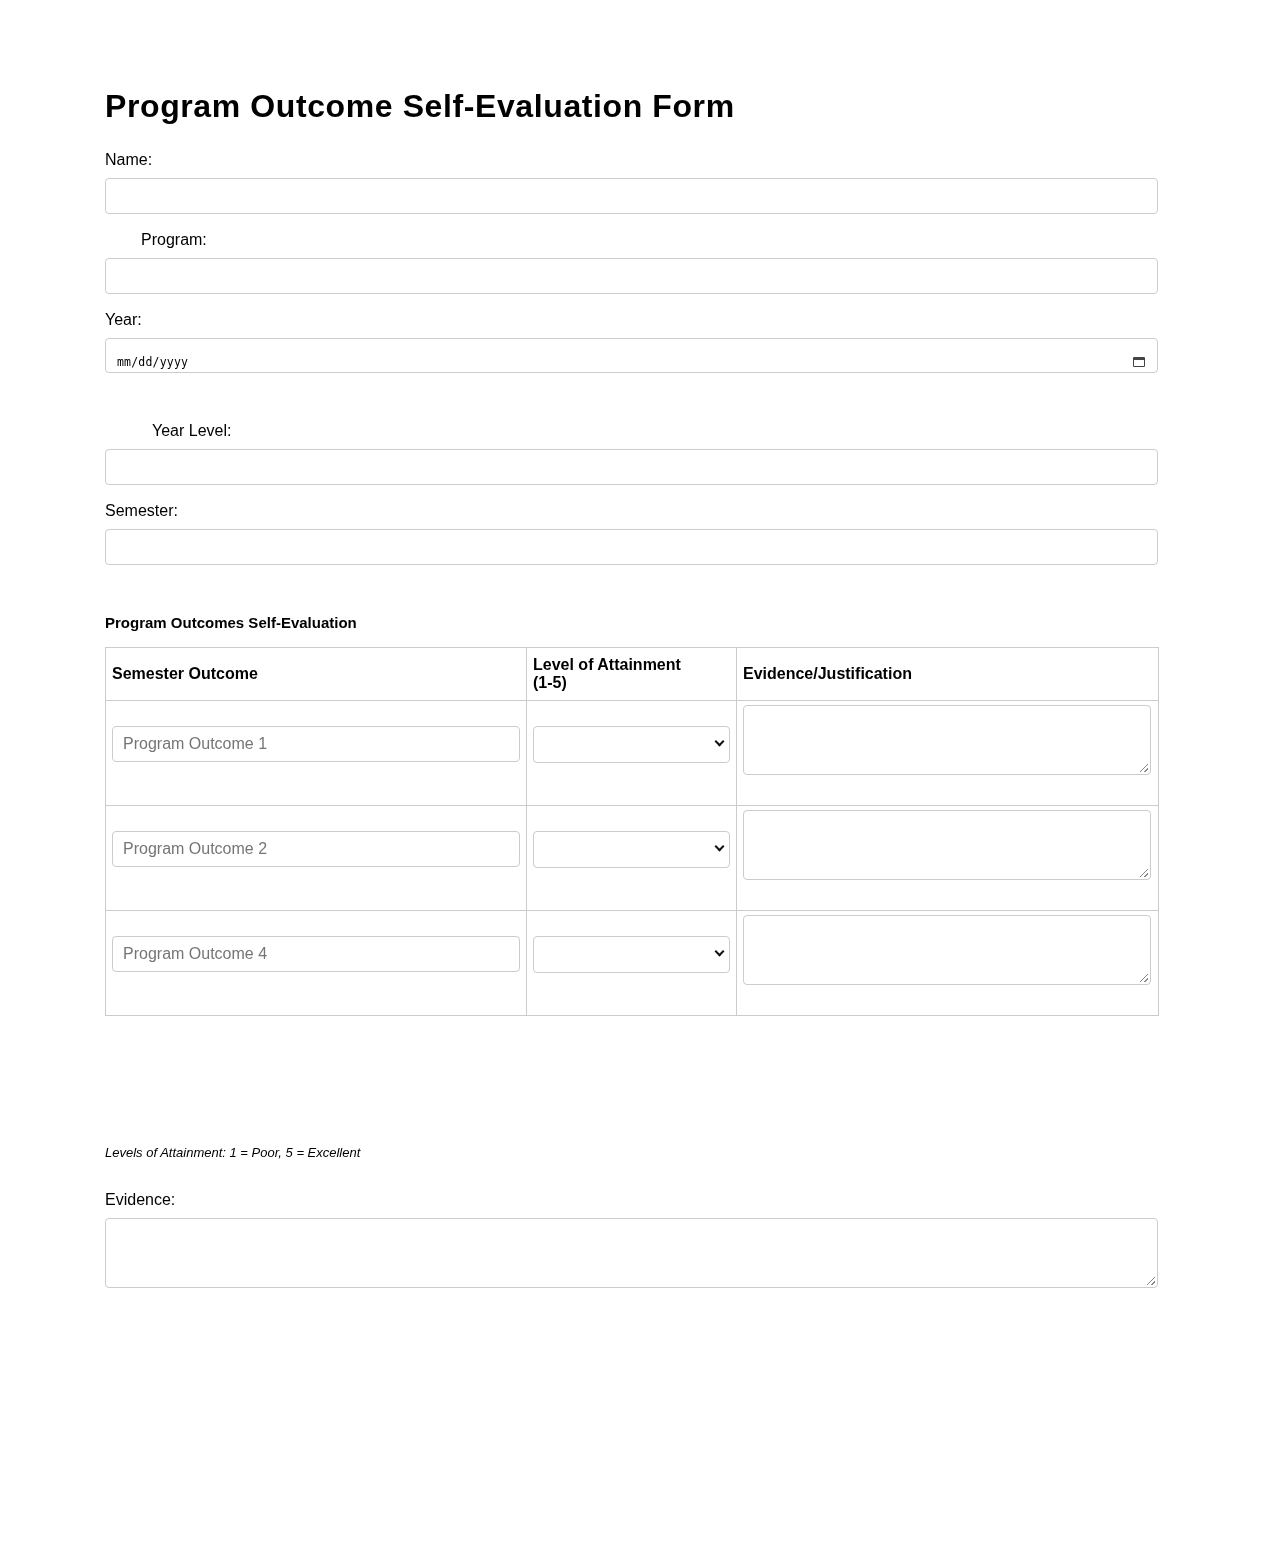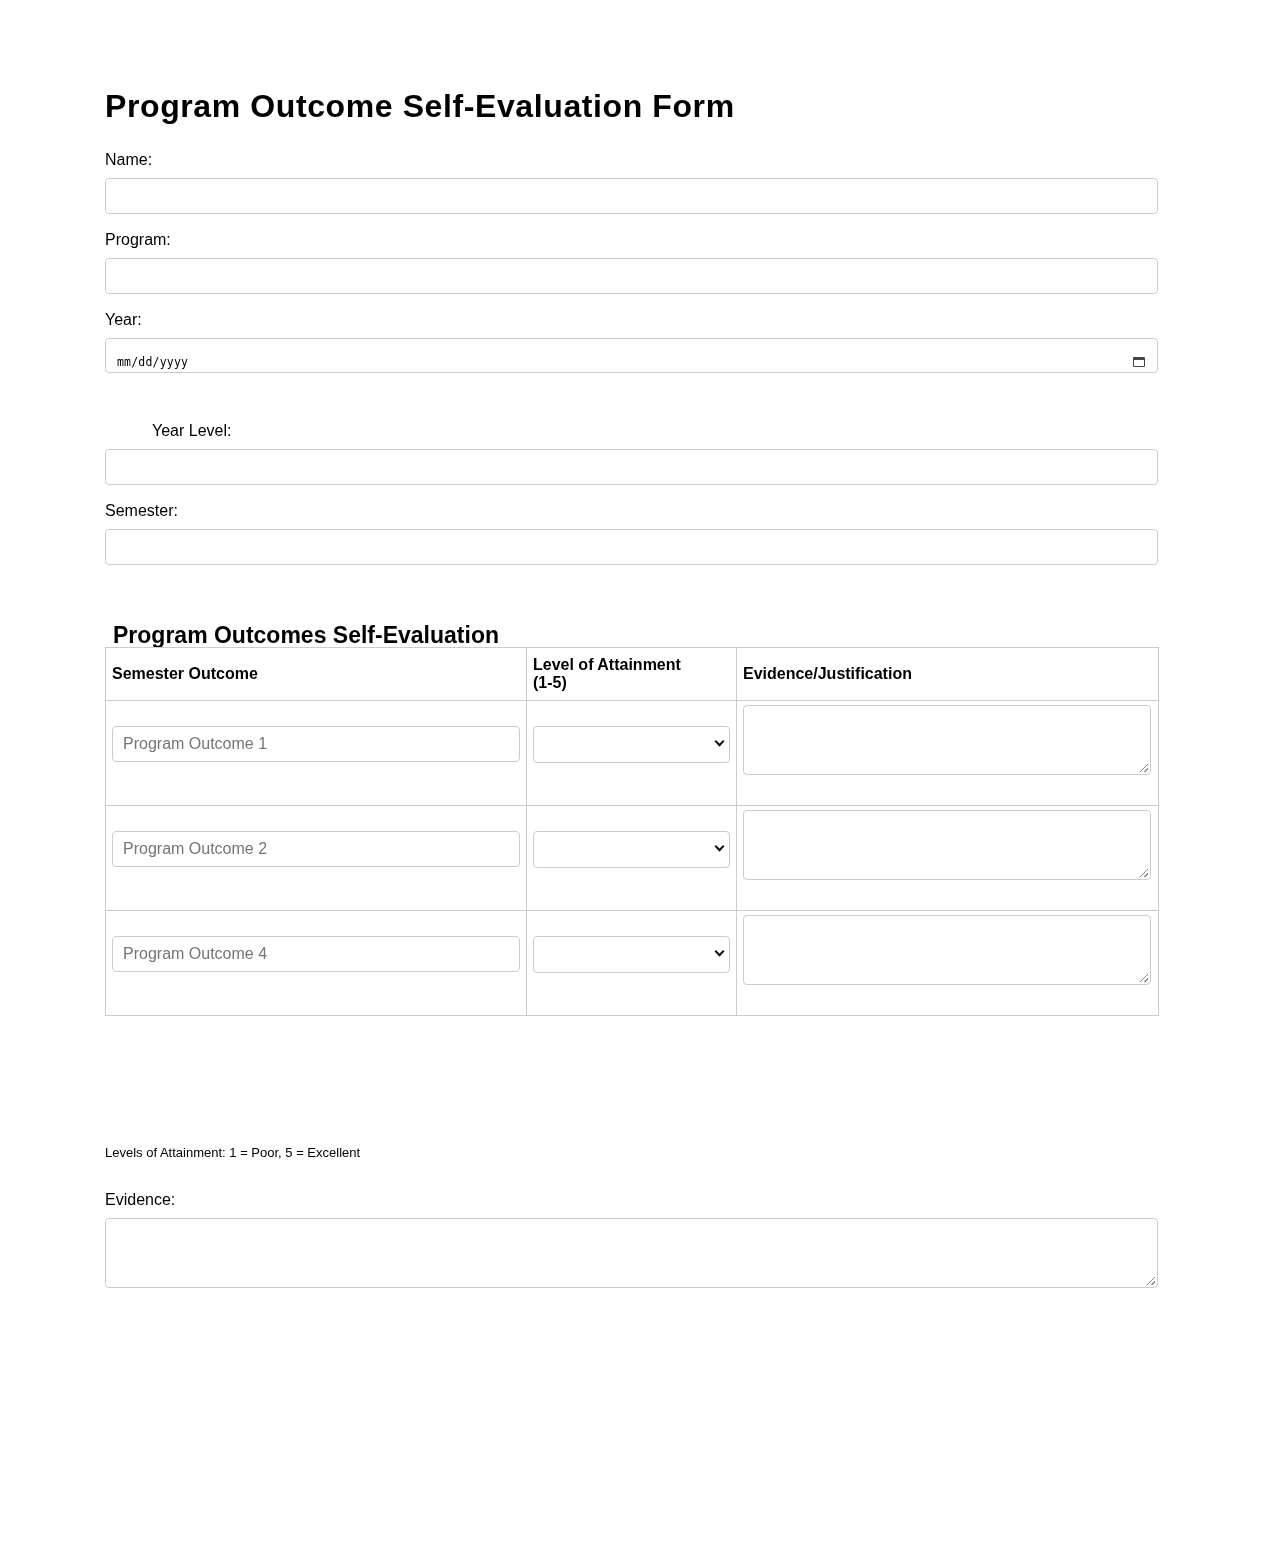--- a/index.html
+++ b/index.html
@@ -71,22 +71,22 @@
     width: 12px; height: 10px;
     border: 1.5px solid #444;
     border-top-width: 3px;
     border-radius: 1px;
     box-sizing: border-box;
   }
   h2 {
     position: absolute;
     top: 614px;
     left: 0;
-    margin: 8px;
-    font-size: 23px;
+    margin: 0;
+    font-size: 15px;
     font-weight: bold;
     white-space: nowrap;
   }
   table.outcomes {
     position: absolute;
     top: 647px;
     left: 0;
     width: 1053px;
     border-collapse: collapse;
     table-layout: fixed;
@@ -160,20 +160,21 @@
     background:
       linear-gradient(135deg, transparent 45%, #888 45%, #888 55%, transparent 55%),
       linear-gradient(135deg, transparent 75%, #888 75%, #888 85%, transparent 85%);
   }
   .note {
     position: absolute;
     top: 1145px;
     left: 0;
     font-size: 13px;
     white-space: nowrap;
+    font-style: italic;
   }
   .big-textarea {
     position: absolute;
     top: 1218px;
     left: 0;
     width: 1053px;
     height: 70px;
     border: 1px solid #cccccc;
     border-radius: 4px;
     background: #fff;
@@ -181,21 +182,21 @@
 </style>
 </head>
 <body>
 
 <div class="container">
   <h1>Program Outcome Self-Evaluation Form</h1>
 
   <label class="field-label" style="top:151px;">Name:</label>
   <input class="text-input" style="top: 178px;" type="text">
 
-  <label class="field-label" style="top:231px;">Program:</label>
+  <label class="field-label" style="top:231px;margin-left:36px;">Program:</label>
   <input class="text-input" style="top: 258px;" type="text">
 
   <label class="field-label" style="top:311px;">Year:</label>
   <div class="text-input date-input" style="top:338px;">
     <span class="date-placeholder">mm/dd/yyyy</span>
     <span class="calendar-icon"></span>
   </div>
 
   <label class="field-label" style="top:422px;margin-left:47px;">Year Level:</label>
   <input class="text-input" style="top: 449px;" type="text">

